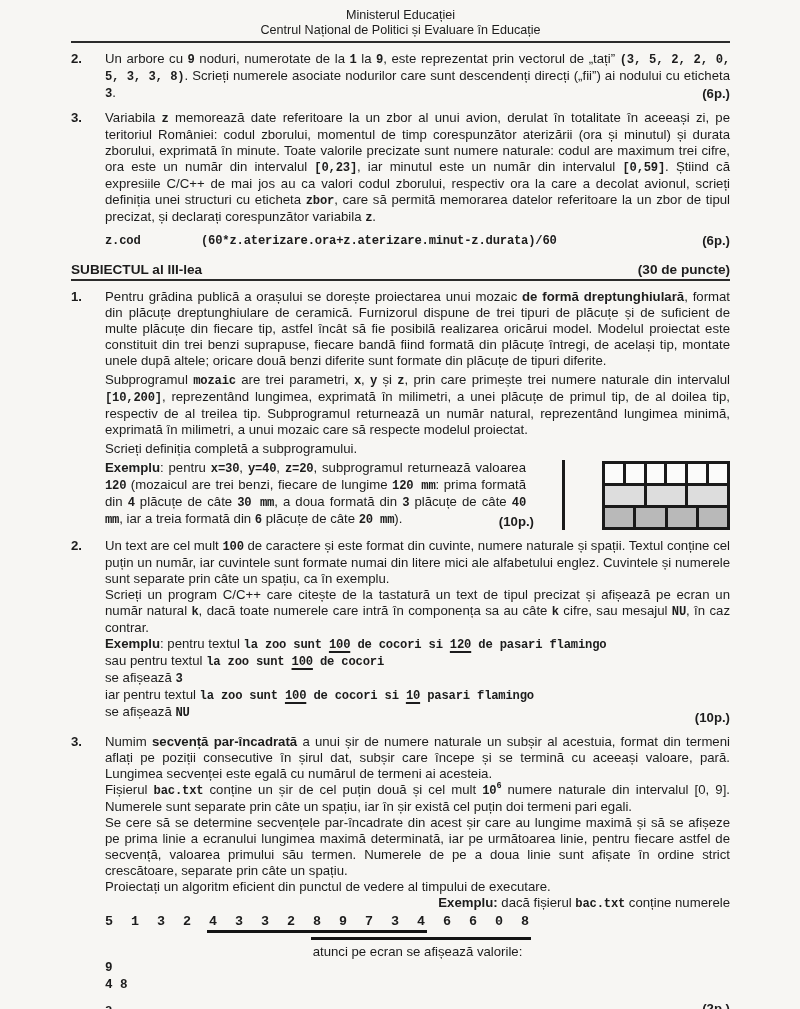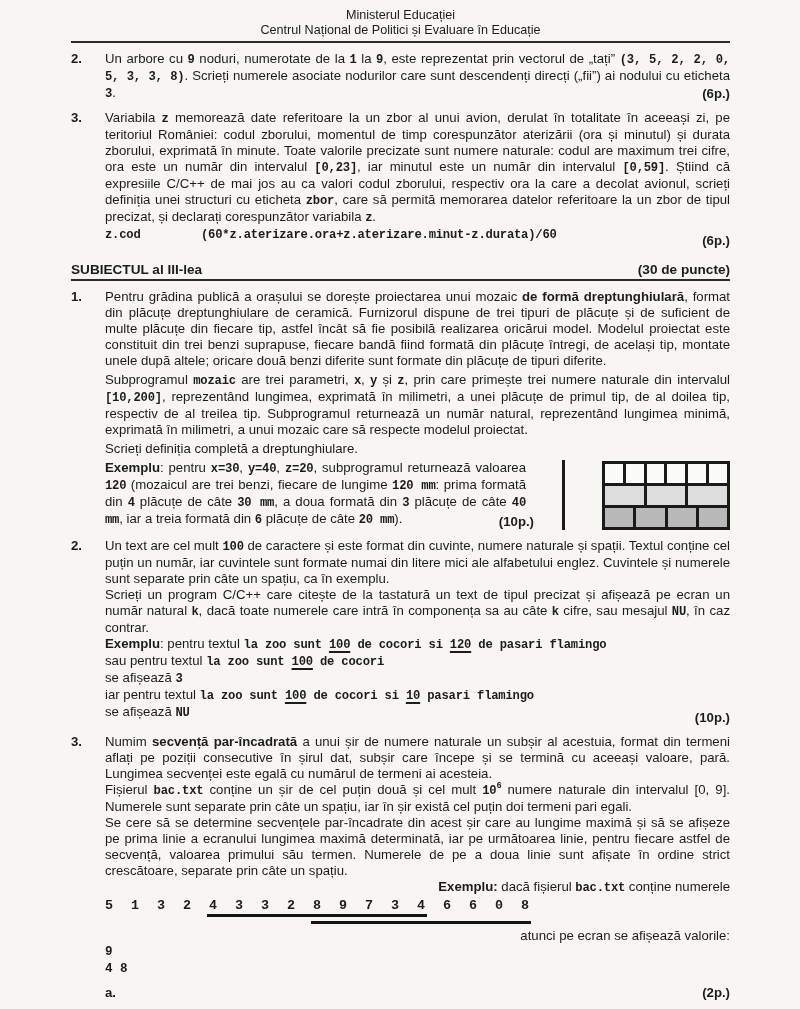--- a/index.html
+++ b/index.html
@@ -17,21 +17,21 @@
   .qbody{flex:1;position:relative;min-width:0;}
   .qbody p{margin:0;text-align:justify;}
   .qbody p.mt{margin-top:3px;}
   .st-b{font-weight:700;}
   .st-m{font-family:"Liberation Mono","DejaVu Sans Mono",monospace;
         font-weight:700;font-size:12.2px;letter-spacing:-0.2px;}
   .st-u{text-decoration:underline;text-decoration-thickness:1.5px;text-underline-offset:2.5px;}
   .st-sup{vertical-align:top;font-size:8.5px;line-height:9px;}
   .pts{font-weight:700;white-space:nowrap;margin-top:6px;}
   .pts-abs{position:absolute;right:0;bottom:0;}
-  .codeline{display:flex;align-items:flex-start;margin-top:1px;}
+  .codeline{display:flex;align-items:flex-end;margin-top:1px;}
   .code{font-family:"Liberation Mono","DejaVu Sans Mono",monospace;
         font-weight:700;font-size:12.2px;letter-spacing:-0.2px;}
   .code-name{width:96px;flex-shrink:0;}
   .sec-head{display:flex;justify-content:space-between;align-items:baseline;
             margin-top:13px;border-bottom:2.5px solid #2b2b2b;
             padding-bottom:1px;font-weight:700;font-size:13.6px;}
   .ex-row{display:flex;margin-top:3px;align-items:stretch;gap:28px;}
   .ex-text{flex:1;position:relative;padding-right:8px;min-width:0;}
   .ex-sep{width:0;border-left:3px solid #1a1a1a;margin-right:9px;}
   .mosaic{width:122px;flex-shrink:0;border:3px solid #1a1a1a;
@@ -87,21 +87,21 @@
   <div class="sec-head">
     <span>SUBIECTUL al III-lea</span>
     <span>(30 de puncte)</span>
   </div>
 
   <div class="q">
     <div class="qnum">1.</div>
     <div class="qbody">
       <p><span>Pentru grădina publică a orașului se dorește proiectarea unui mozaic </span><span class="st-b">de formă dreptunghiulară</span><span>, format din plăcuțe dreptunghiulare de ceramică. Furnizorul dispune de trei tipuri de plăcuțe și de suficient de multe plăcuțe din fiecare tip, astfel încât să fie posibilă realizarea oricărui model. Modelul proiectat este constituit din trei benzi suprapuse, fiecare bandă fiind formată din plăcuțe întregi, de același tip, montate unele după altele; oricare două benzi diferite sunt formate din plăcuțe de tipuri diferite.</span></p>
       <p class="mt"><span>Subprogramul </span><span class="st-m">mozaic</span><span> are trei parametri, </span><span class="st-m">x</span><span>, </span><span class="st-m">y</span><span> și </span><span class="st-m">z</span><span>, prin care primește trei numere naturale din intervalul </span><span class="st-m">[10,200]</span><span>, reprezentând lungimea, exprimată în milimetri, a unei plăcuțe de primul tip, de al doilea tip, respectiv de al treilea tip. Subprogramul returnează un număr natural, reprezentând lungimea minimă, exprimată în milimetri, a unui mozaic care să respecte modelul proiectat.</span></p>
-      <p class="mt"><span>Scrieți definiția completă a dreptunghiulare.</span></p>
+      <p class="mt"><span>Scrieți definiția completă a subprogramului.</span></p>
       <div class="ex-row">
         <div class="ex-text">
           <p><span class="st-b">Exemplu</span><span>: pentru </span><span class="st-m">x=30</span><span>, </span><span class="st-m">y=40</span><span>, </span><span class="st-m">z=20</span><span>, subprogramul returnează valoarea </span><span class="st-m">120</span><span> (mozaicul are trei benzi, fiecare de lungime </span><span class="st-m">120 mm</span><span>: prima formată din </span><span class="st-m">4</span><span> plăcuțe de câte </span><span class="st-m">30 mm</span><span>, a doua formată din </span><span class="st-m">3</span><span> plăcuțe de câte </span><span class="st-m">40 mm</span><span>, iar a treia formată din </span><span class="st-m">6</span><span> plăcuțe de câte </span><span class="st-m">20 mm</span><span>).</span></p>
           <span class="pts pts-abs">(10p.)</span>
         </div>
         <div class="ex-sep"></div>
         <div class="mosaic">
             <div class="band" style="background: rgb(251, 251, 250);">
               <div class="cell"></div>
               <div class="cell"></div>
@@ -143,20 +143,21 @@
       </div>
     </div>
   </div>
 
   <div class="q">
     <div class="qnum">3.</div>
     <div class="qbody">
       <p><span>Numim </span><span class="st-b">secvență par-încadrată</span><span> a unui șir de numere naturale un subșir al acestuia, format din termeni aflați pe poziții consecutive în șirul dat, subșir care începe și se termină cu aceeași valoare, pară. Lungimea secvenței este egală cu numărul de termeni ai acesteia.</span></p>
       <p><span>Fișierul </span><span class="st-m">bac.txt</span><span> conține un șir de cel puțin două și cel mult </span><span class="st-m">10</span><span class="st-m st-sup">6</span><span> numere naturale din intervalul [0, 9]. Numerele sunt separate prin câte un spațiu, iar în șir există cel puțin doi termeni pari egali.</span></p>
       <p><span>Se cere să se determine secvențele par-încadrate din acest șir care au lungime maximă și să se afișeze pe prima linie a ecranului lungimea maximă determinată, iar pe următoarea linie, pentru fiecare astfel de secvență, valoarea primului său termen. Numerele de pe a doua linie sunt afișate în ordine strict crescătoare, separate prin câte un spațiu.</span></p>
+      <p><span>Proiectați un algoritm eficient din punctul de vedere al timpului de executare.</span></p>
       <p style="text-align:right"><span class="st-b">Exemplu:</span><span> dacă fișierul </span><span class="st-m">bac.txt</span><span> conține numerele</span></p>
       <div class="seq">
           <span class="seq-num" style="left: 0px;">5</span>
           <span class="seq-num" style="left: 26px;">1</span>
           <span class="seq-num" style="left: 52px;">3</span>
           <span class="seq-num" style="left: 78px;">2</span>
           <span class="seq-num" style="left: 104px;">4</span>
           <span class="seq-num" style="left: 130px;">3</span>
           <span class="seq-num" style="left: 156px;">3</span>
           <span class="seq-num" style="left: 182px;">2</span>
@@ -165,21 +166,21 @@
           <span class="seq-num" style="left: 260px;">7</span>
           <span class="seq-num" style="left: 286px;">3</span>
           <span class="seq-num" style="left: 312px;">4</span>
           <span class="seq-num" style="left: 338px;">6</span>
           <span class="seq-num" style="left: 364px;">6</span>
           <span class="seq-num" style="left: 390px;">0</span>
           <span class="seq-num" style="left: 416px;">8</span>
           <div class="seq-bar" style="left: 102px; width: 220px; top: 16px;"></div>
           <div class="seq-bar" style="left: 206px; width: 220px; top: 23px;"></div>
         </div>
-      <p style="text-align:right">atunci pe ecran se afișează valorile:</p>
+      <p style="text-align:center">atunci pe ecran se afișează valorile:</p>
       <p class="outline">9</p>
       <p class="outline">4 8</p>
       <div class="sub">
         <span class="lbl">a.</span>
         <span class="pts">(2p.)</span>
       </div>
       <div class="sub">
         <span class="lbl">b.</span>
         <span>Scrieți programul C/C++ corespunzător algoritmului proiectat.</span>
         <span class="pts">(8p.)</span>

